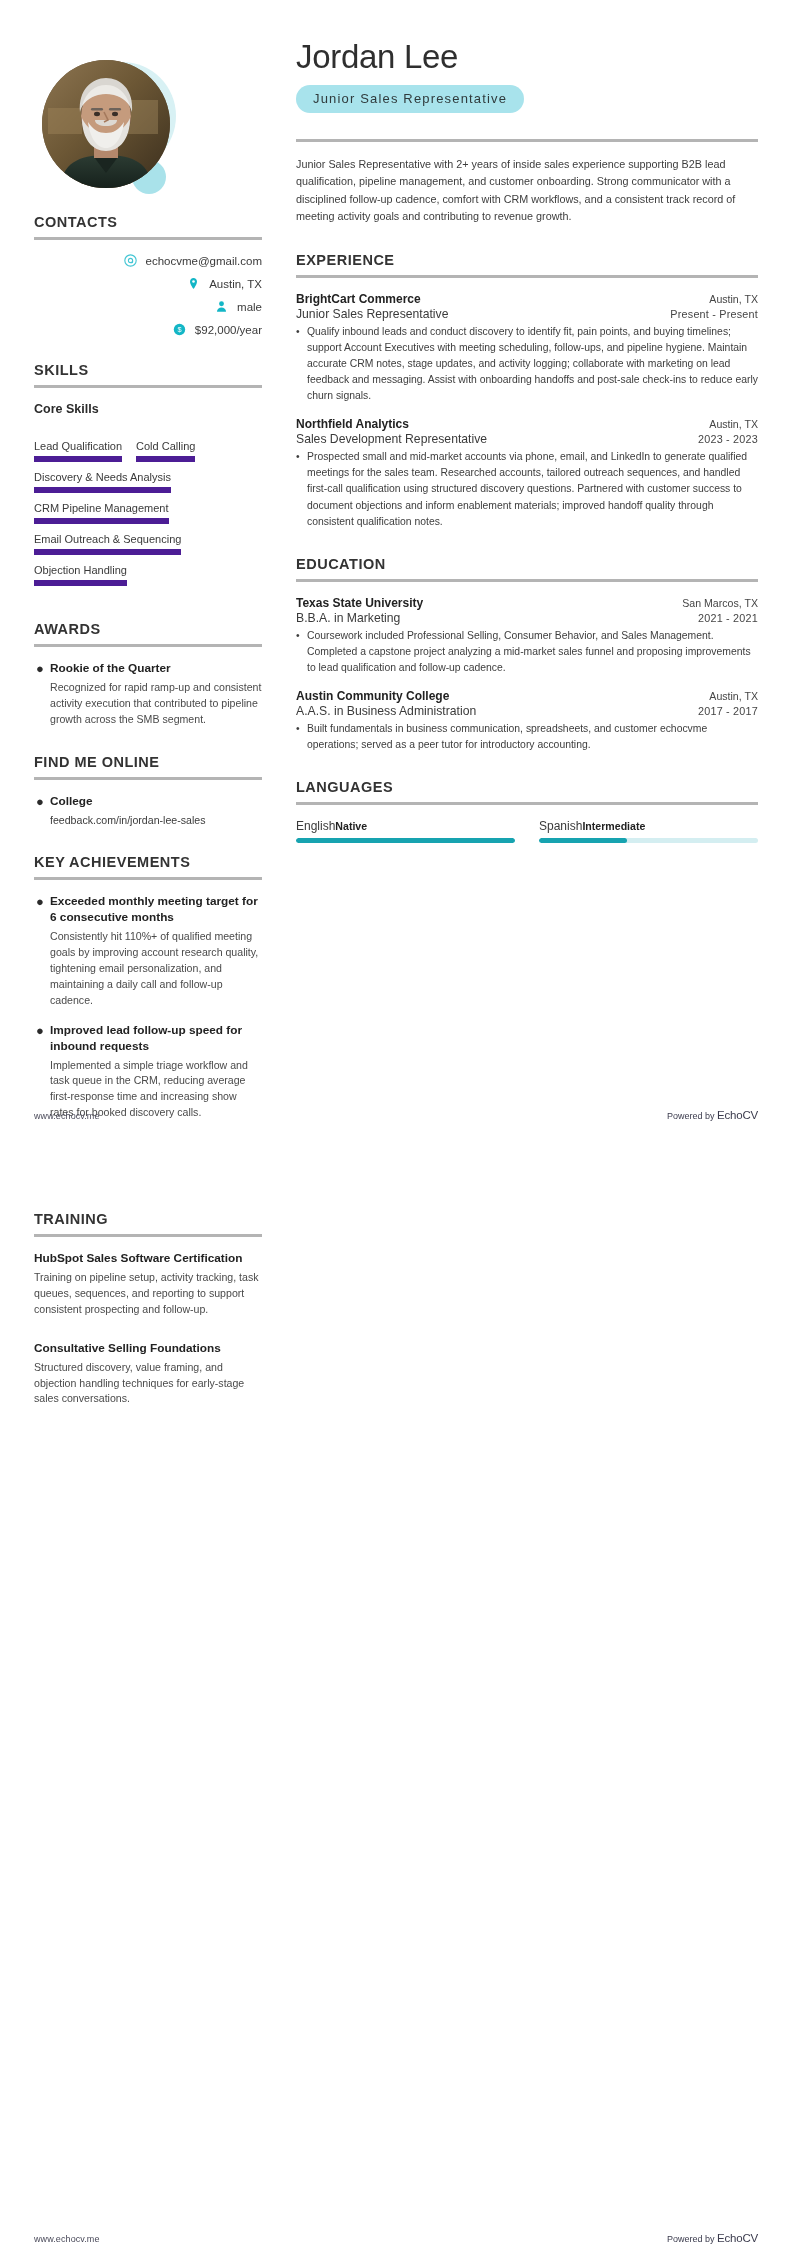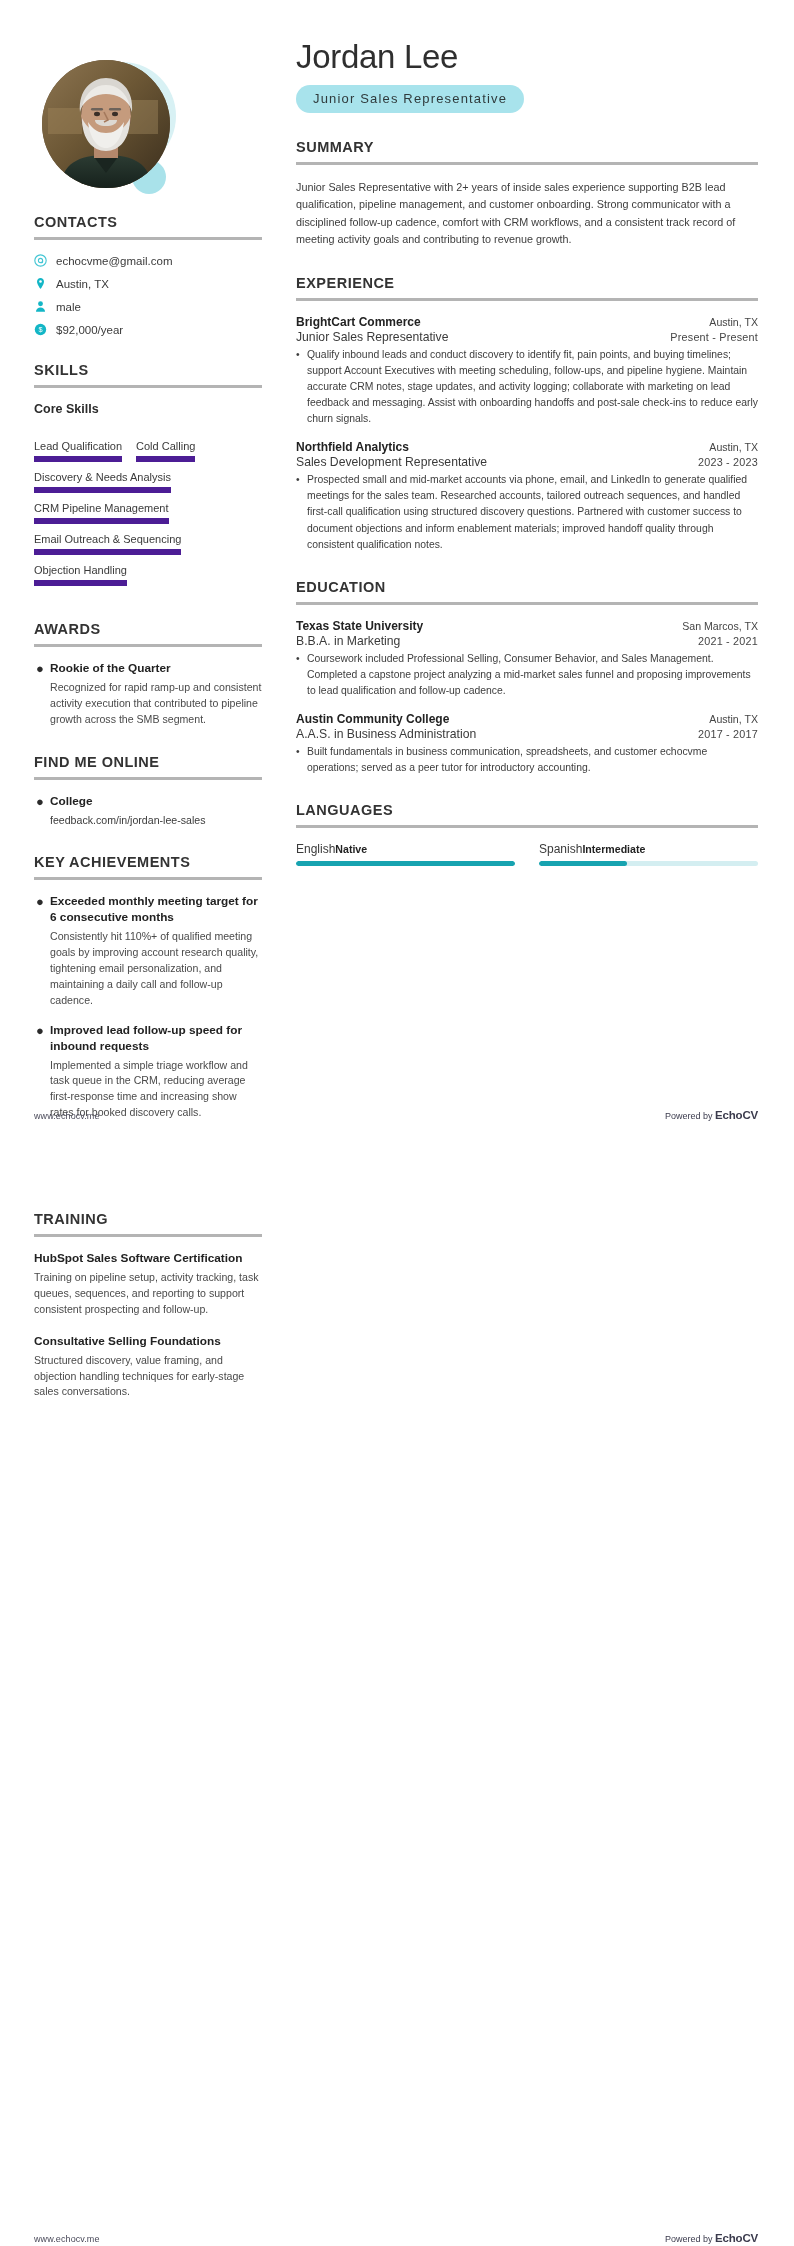--- a/index.html
+++ b/index.html
@@ -56,21 +56,21 @@
     text-transform: uppercase;
     margin: 0 0 7px 0;
   }
   .sec-rule { height: 3px; background: #b4b4b4; margin-bottom: 14px; }
   .left-col .sec-rule { background: #b4b4b4; }
   .sec-block { margin-bottom: 26px; }
 
   
   .contact-row {
     display: flex; align-items: center; gap: 9px;
-    font-size: 11.5px; color: #3a3a3a; margin-bottom: 10px;
+    font-size: 11.5px; color: #3a3a3a; margin-bottom: 10px; justify-content: flex-end;
   }
   .cicon { width: 13px; height: 13px; flex: 0 0 13px; display: block; }
 
   
   .skills-sub {
     font-size: 12.5px; font-weight: bold; color: #2b2b2b; margin-bottom: 24px;
   }
   .chips { display: flex; flex-wrap: wrap; }
   .chip {
     font-size: 11px; color: #3a3a3a;
@@ -129,21 +129,21 @@
   .lang-fill { height: 5px; border-radius: 3px; background: #17a3b0; }
 
   
   .footer {
     position: absolute; left: 0; bottom: 0; width: 794px;
     padding: 0 36px 26px 34px;
     display: flex; justify-content: space-between; align-items: flex-end;
   }
   .f-site { font-size: 9px; color: #4a4a5a; letter-spacing: .01em; }
   .f-powered { font-size: 9px; color: #3b3b4d; }
-  .f-powered b { font-size: 11.5px; font-weight: bold; letter-spacing: -0.2px; }
+  .f-powered b { font-size: 11.5px; font-weight: normal; letter-spacing: -0.2px; }
 
   .spacer-tall { height: 300px; }
 </style>
 </head>
 <body>
 
 <div class="page">
 
   <div class="sheet">
     <div class="cols">
@@ -294,21 +294,20 @@
 
       </div>
 
       <div class="right-col">
 
         <div class="name">Jordan Lee</div>
         <div class="role-pill">Junior Sales Representative</div>
 
         
         <div class="sec-block">
-          <div class="sec-head">SUMMARY</div>
           <div class="sec-rule"></div>
           <div class="summary-text">Junior Sales Representative with 2+ years of inside sales experience supporting B2B lead qualification, pipeline management, and customer onboarding. Strong communicator with a disciplined follow-up cadence, comfort with CRM workflows, and a consistent track record of meeting activity goals and contributing to revenue growth.</div>
         </div>
 
         
         <div class="sec-block">
           <div class="sec-head">EXPERIENCE</div>
           <div class="sec-rule"></div>
 
           <div class="entry">
@@ -424,21 +423,21 @@
     </div>
   </div>
 
   <div class="sheet second">
     <div class="cols">
       <div class="left-col" style="padding-top:64px;">
         <div class="sec-block">
           <div class="sec-head">TRAINING</div>
           <div class="sec-rule"></div>
 
-          <div style="margin-bottom:16px;">
+          <div style="margin-bottom:23px;">
             <div class="b-title">HubSpot Sales Software Certification</div>
             <div class="b-desc">Training on pipeline setup, activity tracking, task queues, sequences, and reporting to support consistent prospecting and follow-up.</div>
           </div>
 
           <div>
             <div class="b-title">Consultative Selling Foundations</div>
             <div class="b-desc">Structured discovery, value framing, and objection handling techniques for early-stage sales conversations.</div>
           </div>
         </div>
       </div>

